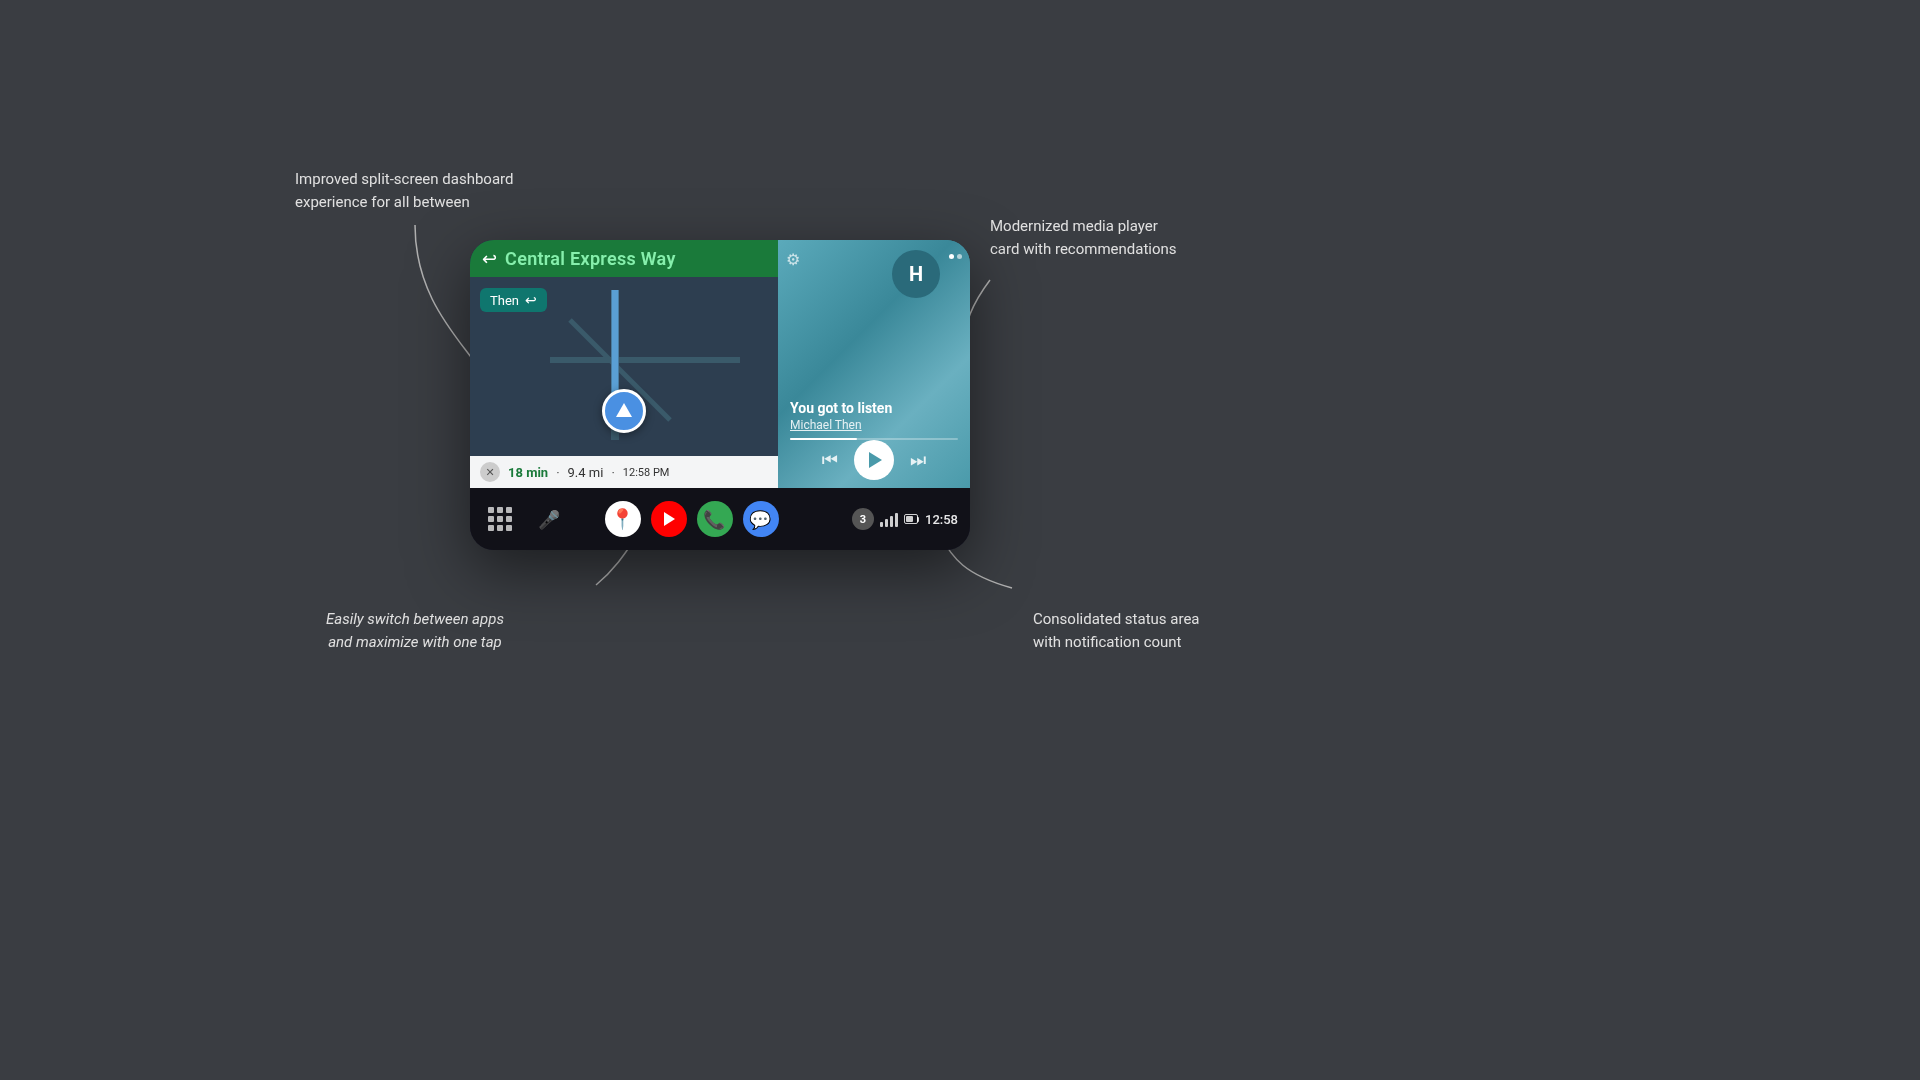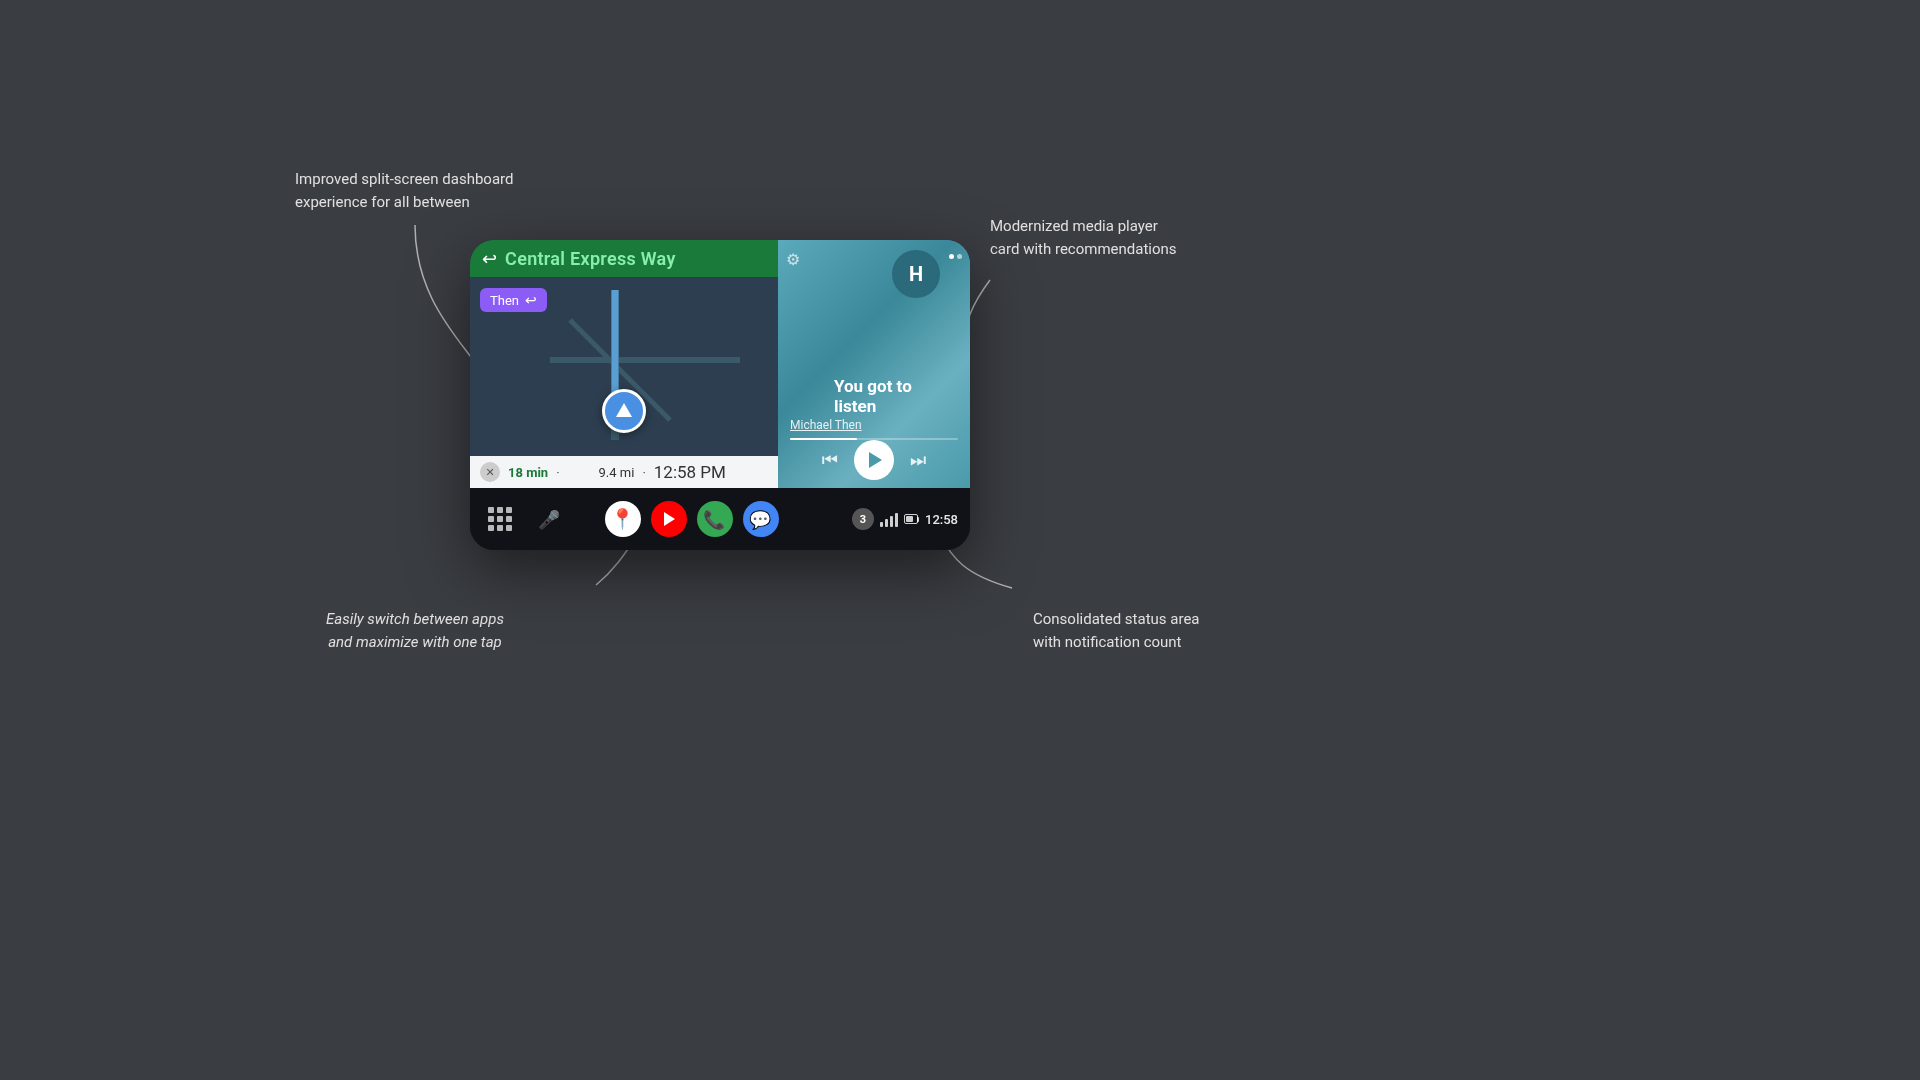--- a/index.html
+++ b/index.html
@@ -88,21 +88,21 @@
       font-size: 18px;
       font-weight: 600;
       letter-spacing: 0.3px;
     }
 
     
     .nav-then {
       position: absolute;
       top: 48px;
       left: 10px;
-      background: #8b5cf6;
+      background: #0f766e;
       border-radius: 6px;
       padding: 4px 10px;
       display: flex;
       align-items: center;
       gap: 6px;
       z-index: 10;
     }
 
     .nav-then-text {
       color: white;
@@ -174,26 +174,25 @@
     }
 
     .nav-dot {
       color: #555;
       font-size: 13px;
     }
 
     .nav-distance {
       color: #333;
       font-size: 13px;
-      margin-left: 31px;
     }
 
     .nav-eta {
       color: #333;
-      font-size: 17px;
+      font-size: 11px;
     }
 
     
     .media-panel {
       width: 192px;
       background: #4a9aaa;
       position: relative;
       overflow: hidden;
     }
 
@@ -258,24 +257,23 @@
     
     .media-info {
       position: absolute;
       bottom: 56px;
       left: 12px;
       right: 12px;
     }
 
     .media-title {
       color: white;
-      font-size: 17px;
+      font-size: 14px;
       font-weight: 700;
       margin-bottom: 2px;
-      margin-left: 44px;
     }
 
     .media-artist {
       color: rgba(255,255,255,0.85);
       font-size: 12px;
       text-decoration: underline;
     }
 
     
     .media-progress {

